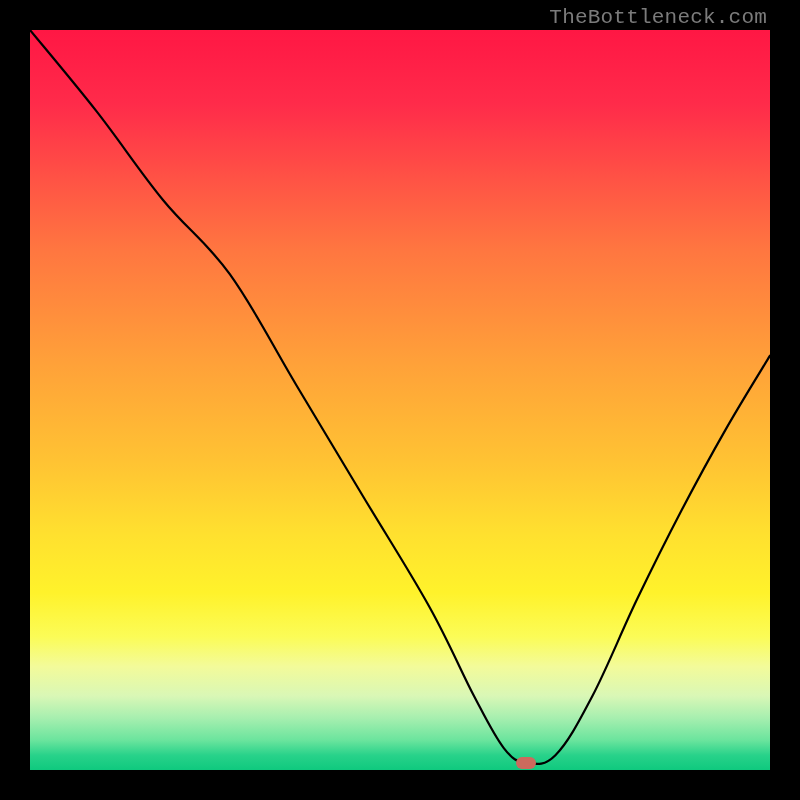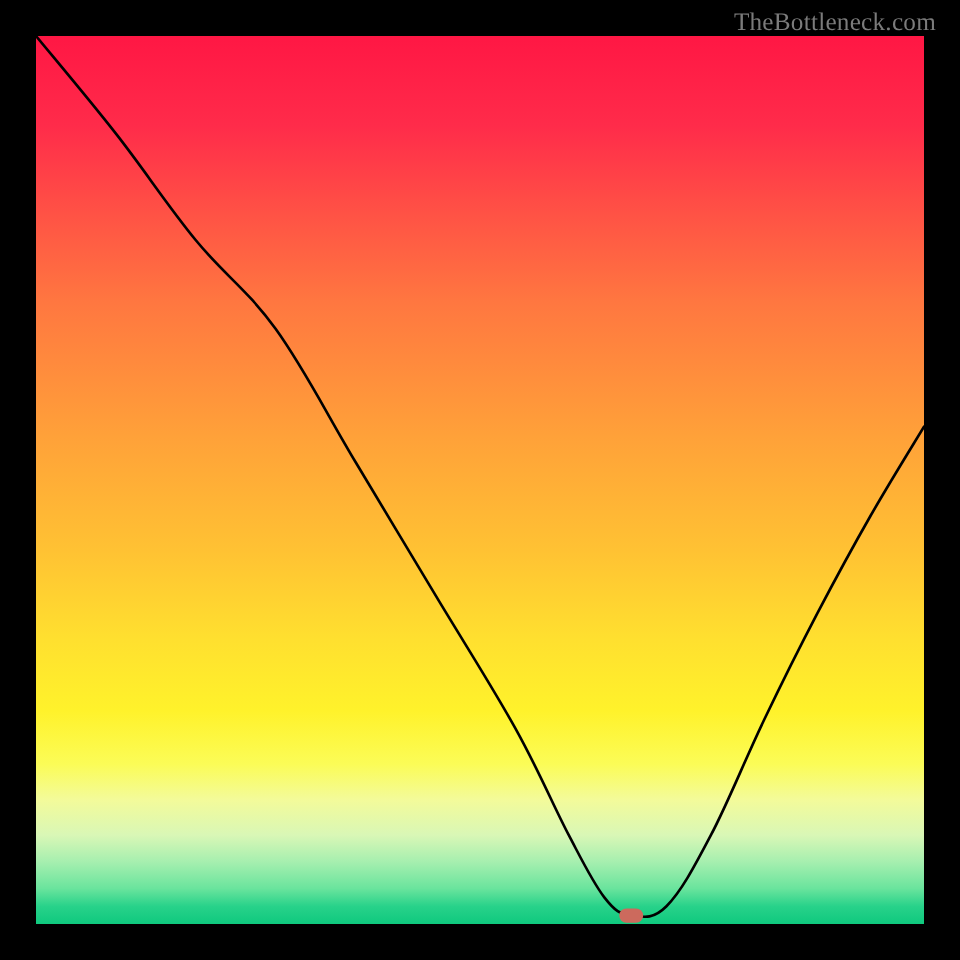--- a/index.html
+++ b/index.html
@@ -37,22 +37,22 @@
       #d9f7b6 90%,
       #a6efaf 93%,
       #6ae49d 96%,
       #28d28a 98%,
       #0fc97e 100%
     );
   }
   .watermark {
     position: absolute;
     top: 6px;
-    right: 20px;
-    font-family: Liberation Serif, serif;
+    right: 33px;
+    font-family: Liberation Mono, monospace;
     font-size: 21px;
     color: #7b7b7b;
     font-weight: 500;
     letter-spacing: 0.2px;
   }
   svg.curve {
     position: absolute;
     left: 0;
     top: 0;
     width: 740px;

